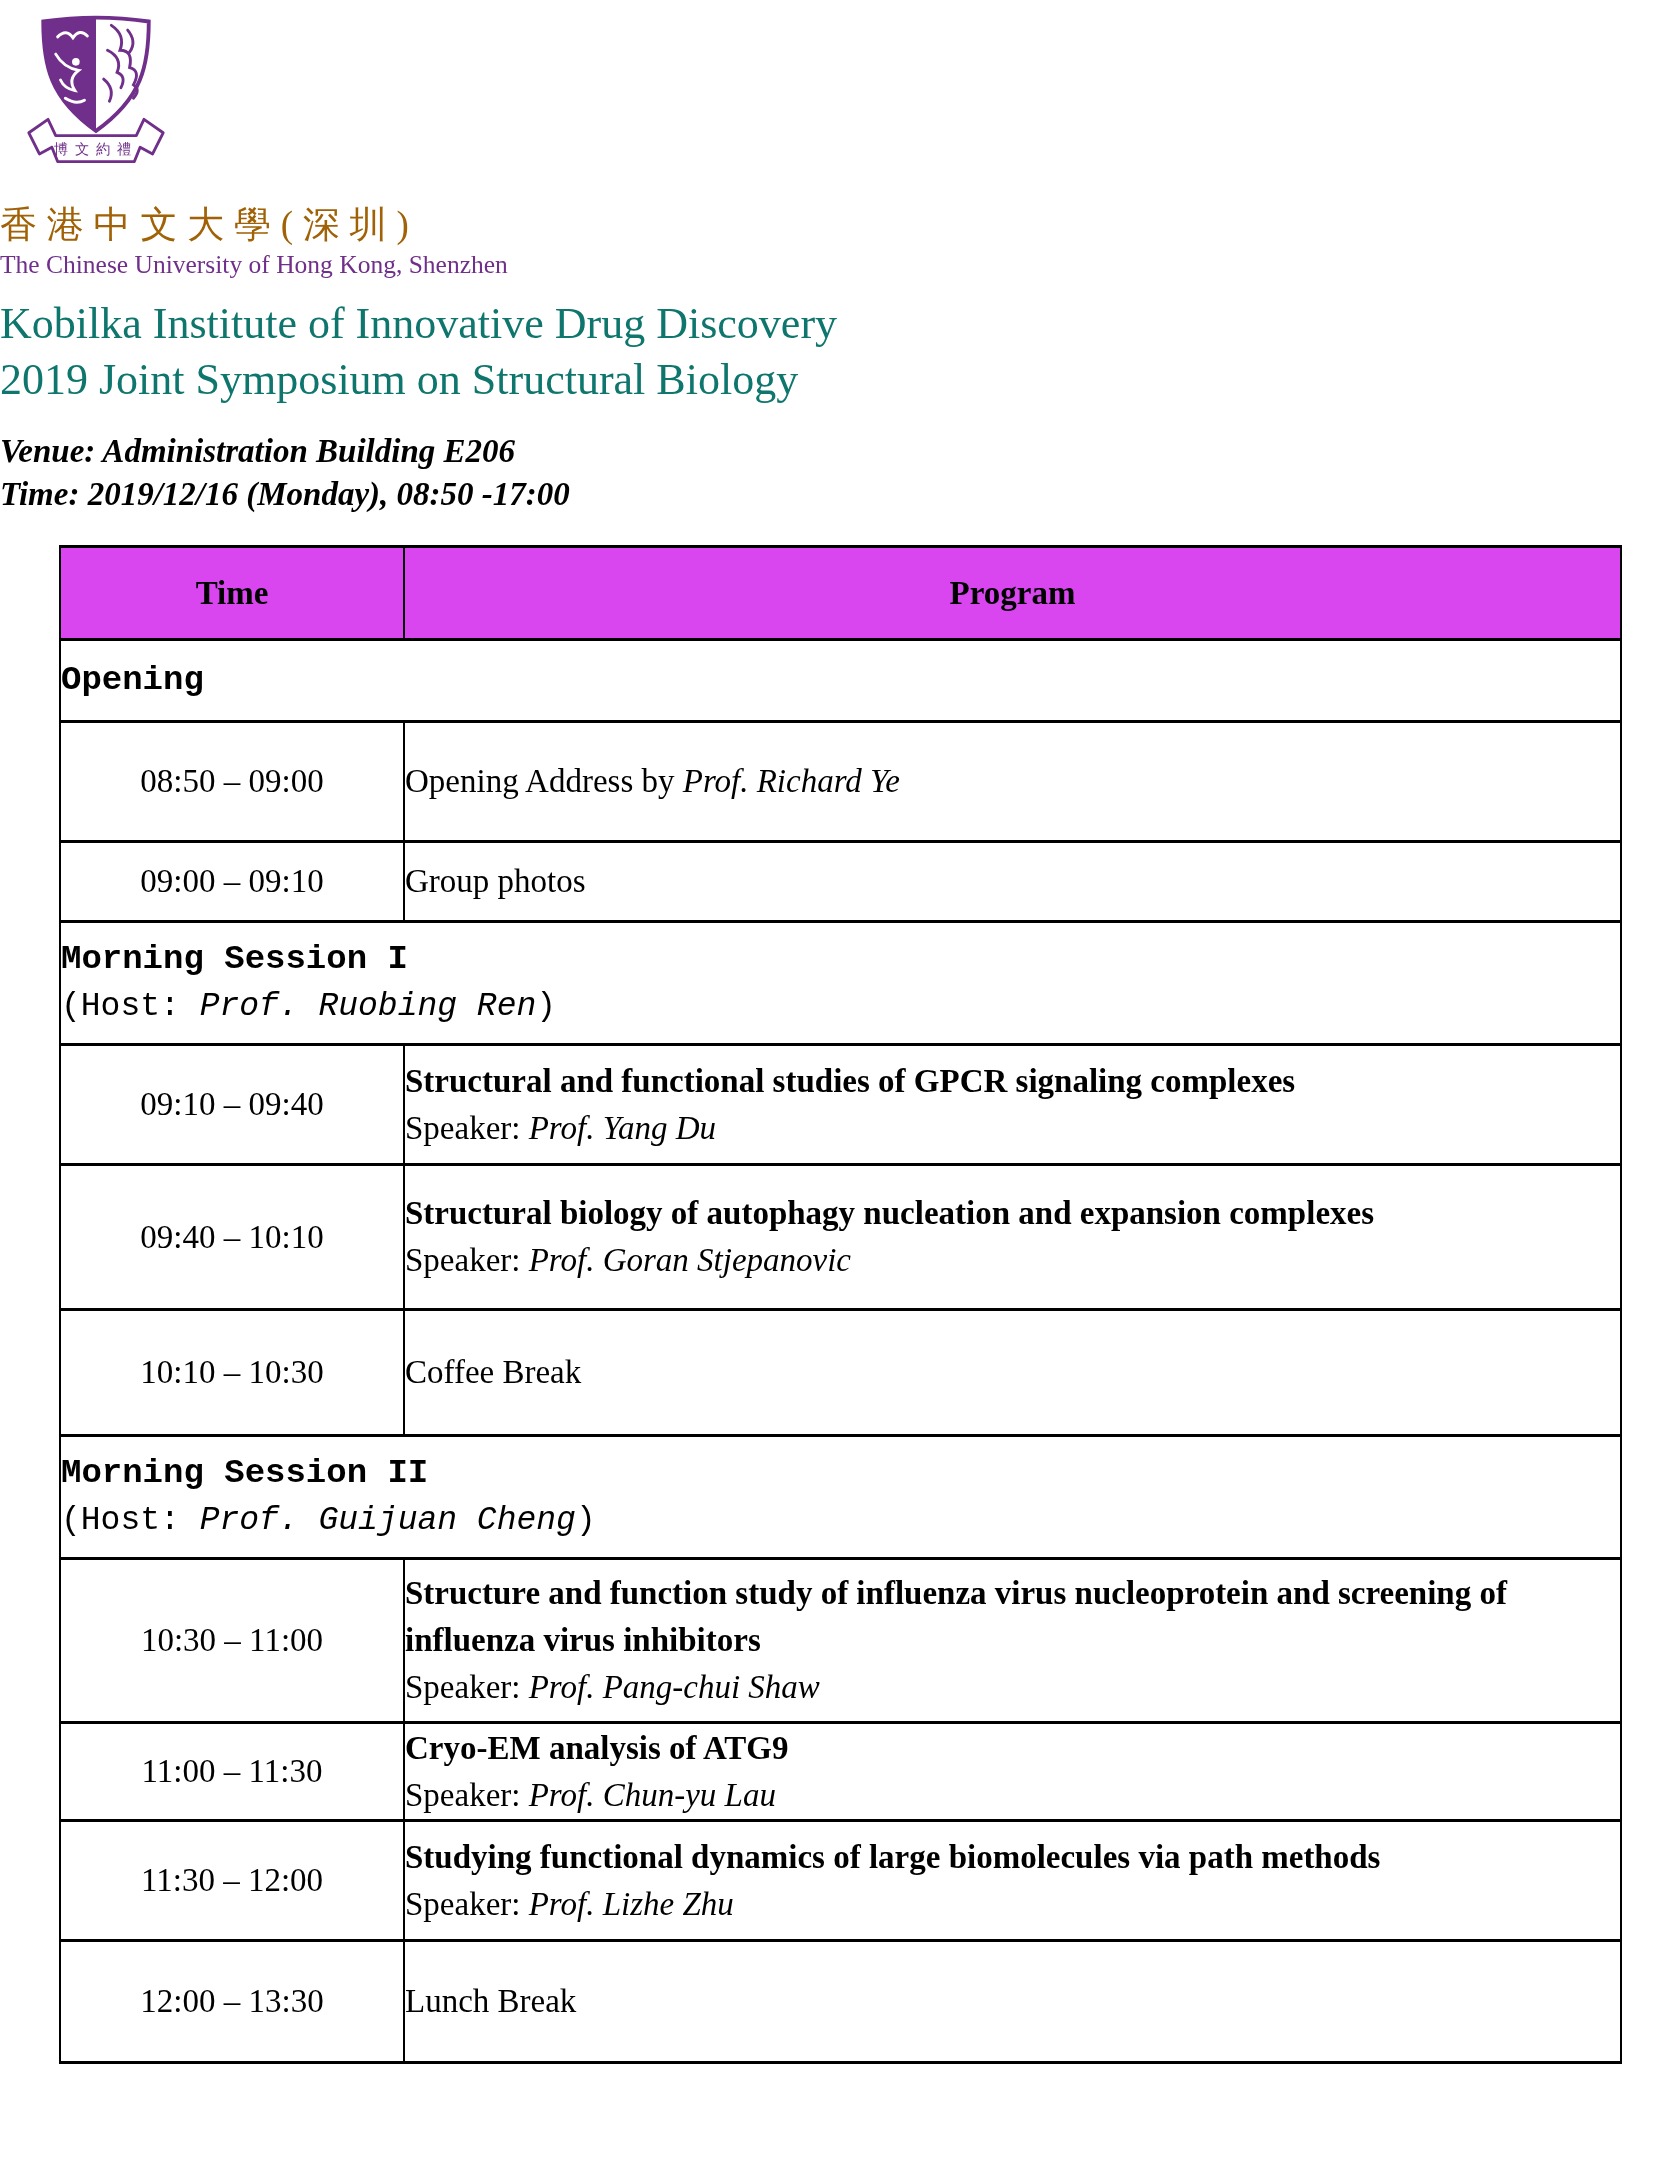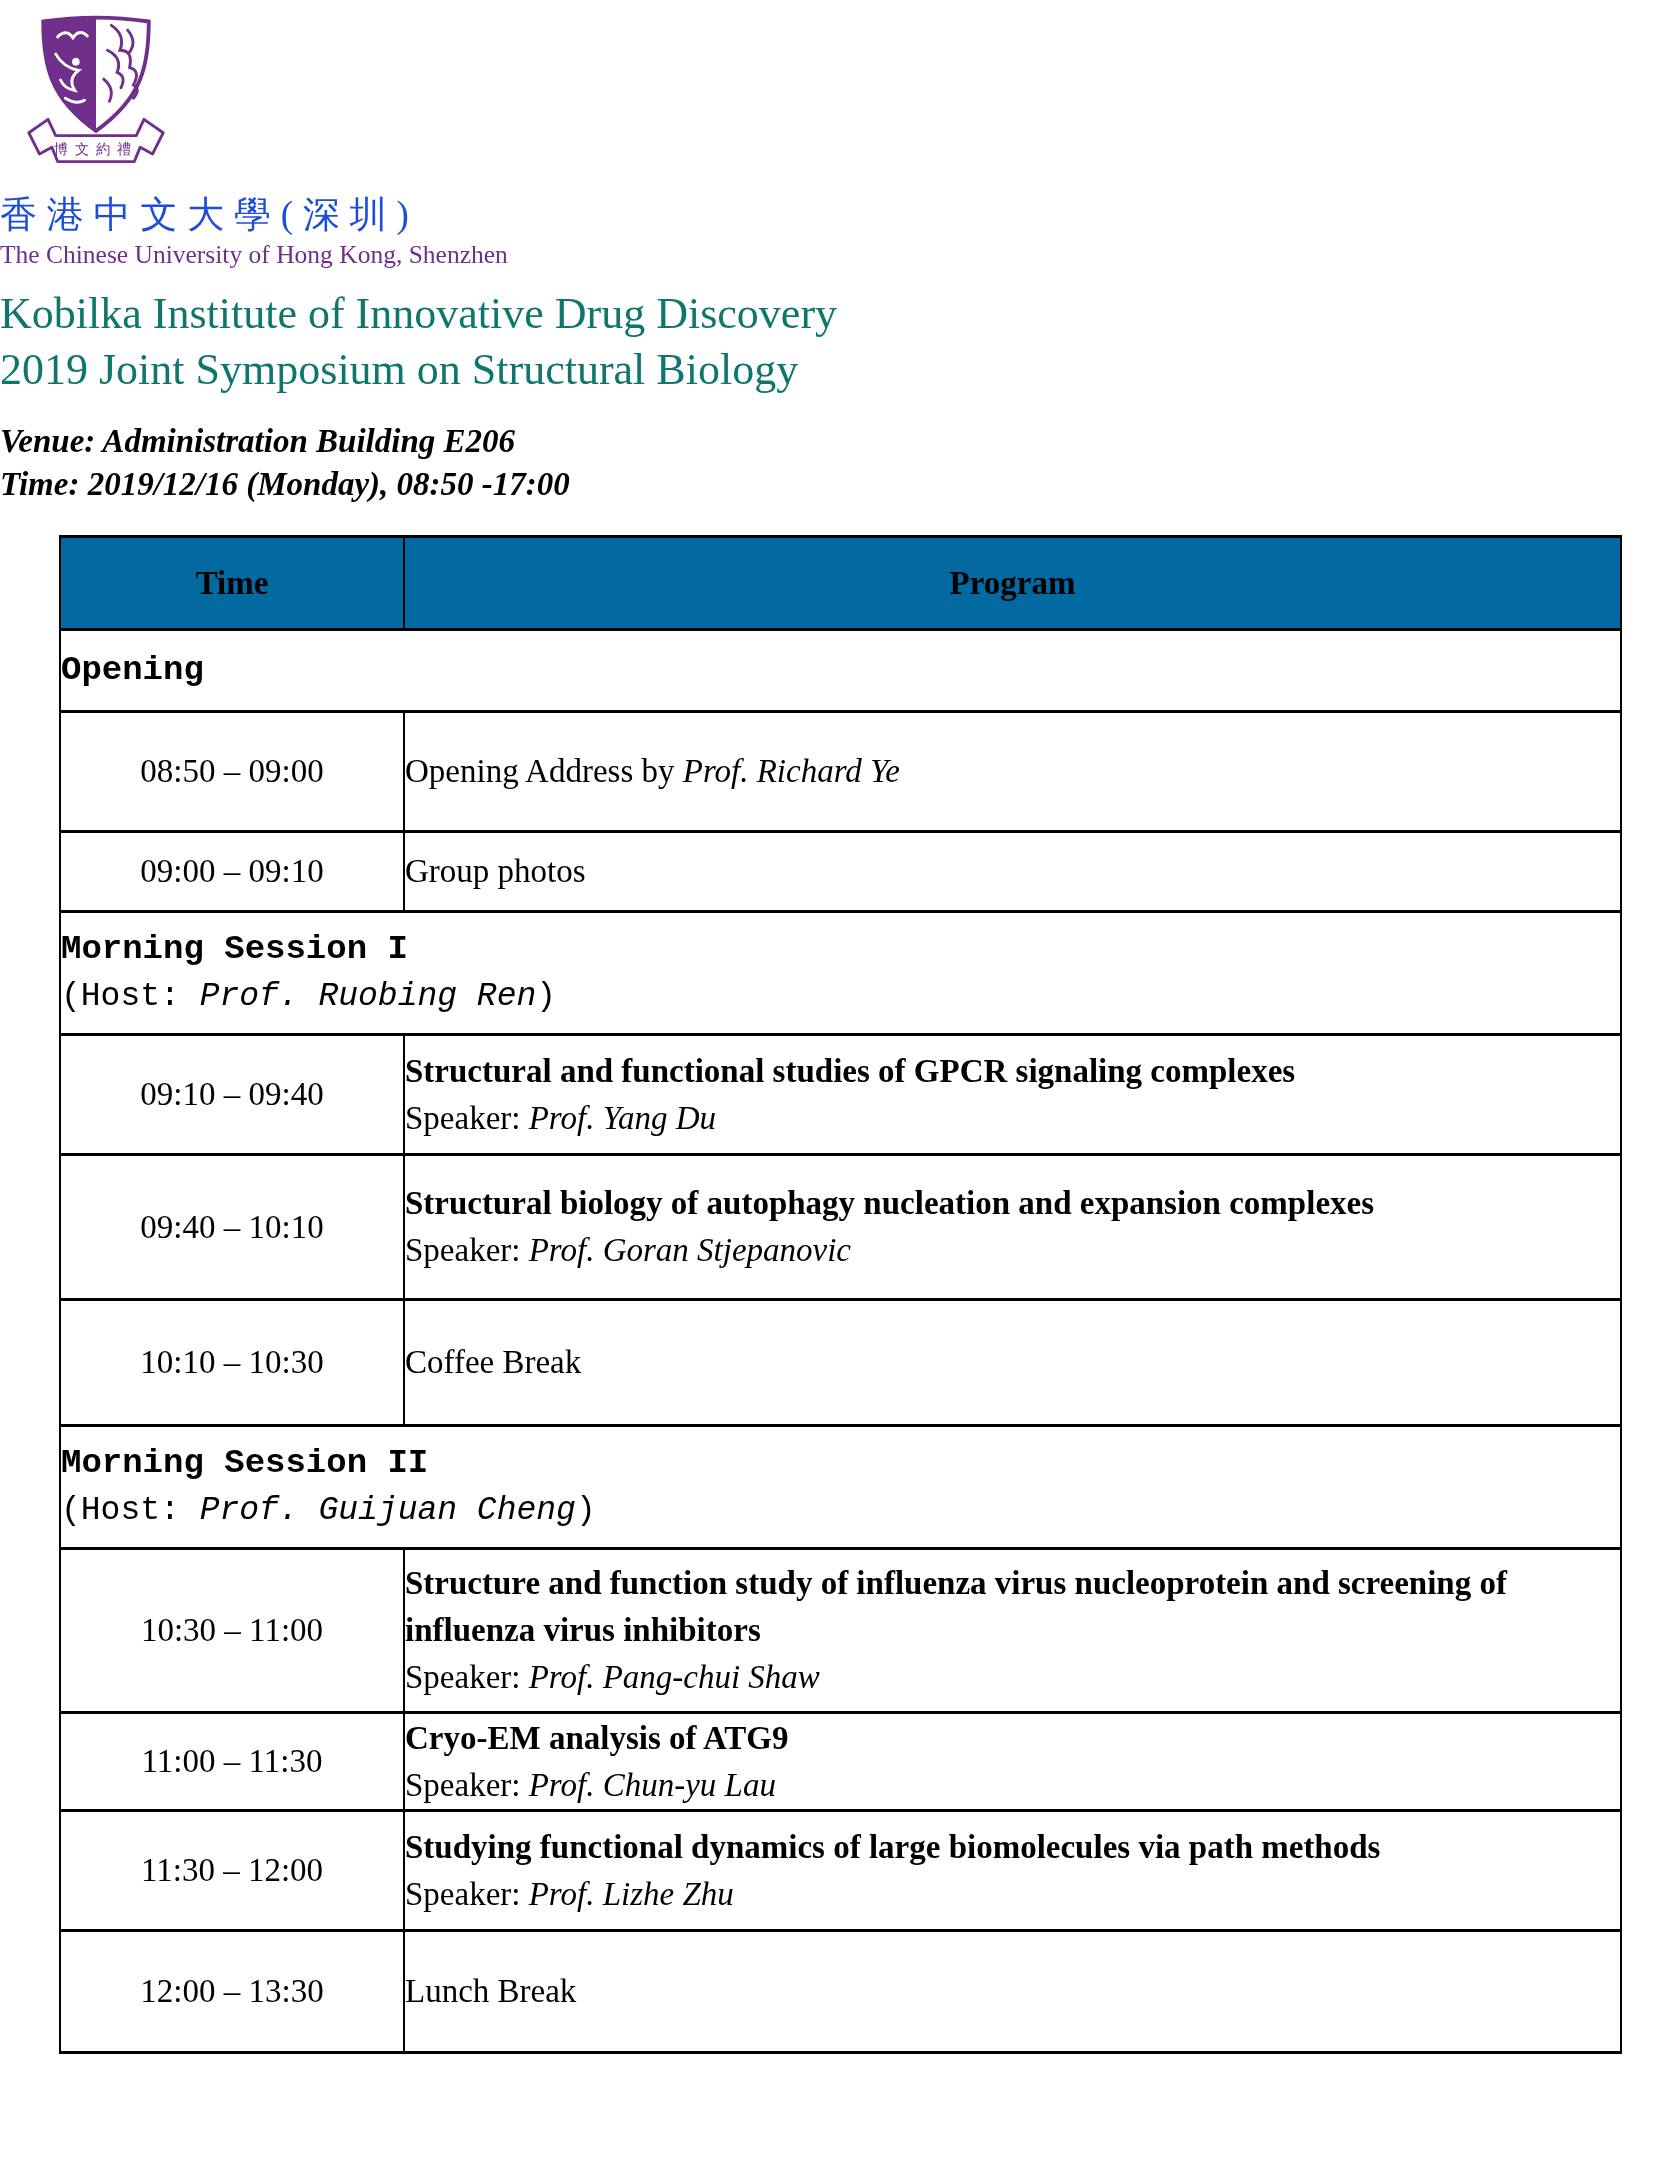--- a/index.html
+++ b/index.html
@@ -8,23 +8,23 @@
     width:1680px;
     height:2176px;
     background:#ffffff;
     font-family:"Liberation Serif","DejaVu Serif",serif;
     color:#000;
     overflow:hidden;
   }
   .masthead{ text-align:left; padding-top:9.8px; }
   .crest{ display:inline-block; width:192px; height:165px; }
   .cn-name{
-    margin-top:12px;
+    margin-top:22px;
     font-size:37px; line-height:47px;
-    color:#1d4ed8;
+    color:#a16207;
     letter-spacing:9.8px;
     font-weight:400;
   }
   .en-name{
     font-size:25.5px; line-height:33px;
     color:#702f8a;
     letter-spacing:0px;
   }
   .sym-title{
     margin-top:15.7px;
@@ -49,21 +49,21 @@
     border:2px solid #000;
     border-top-width:3.9px;
     border-bottom-width:3.9px;
     padding:0;
     vertical-align:middle;
     font-size:33px;
   }
   table.program tr > *:first-child{ border-left-width:2.9px; }
   table.program tr > *:last-child{ border-right-width:2.9px; }
   thead th{
-    background:#0369a1;
+    background:#d946ef;
     font-weight:bold;
     font-size:34px;
     text-align:center;
   }
   td.time-cell{
     text-align:center;
     white-space:nowrap;
   }
   td.prog-cell{
     padding-left:57px;

